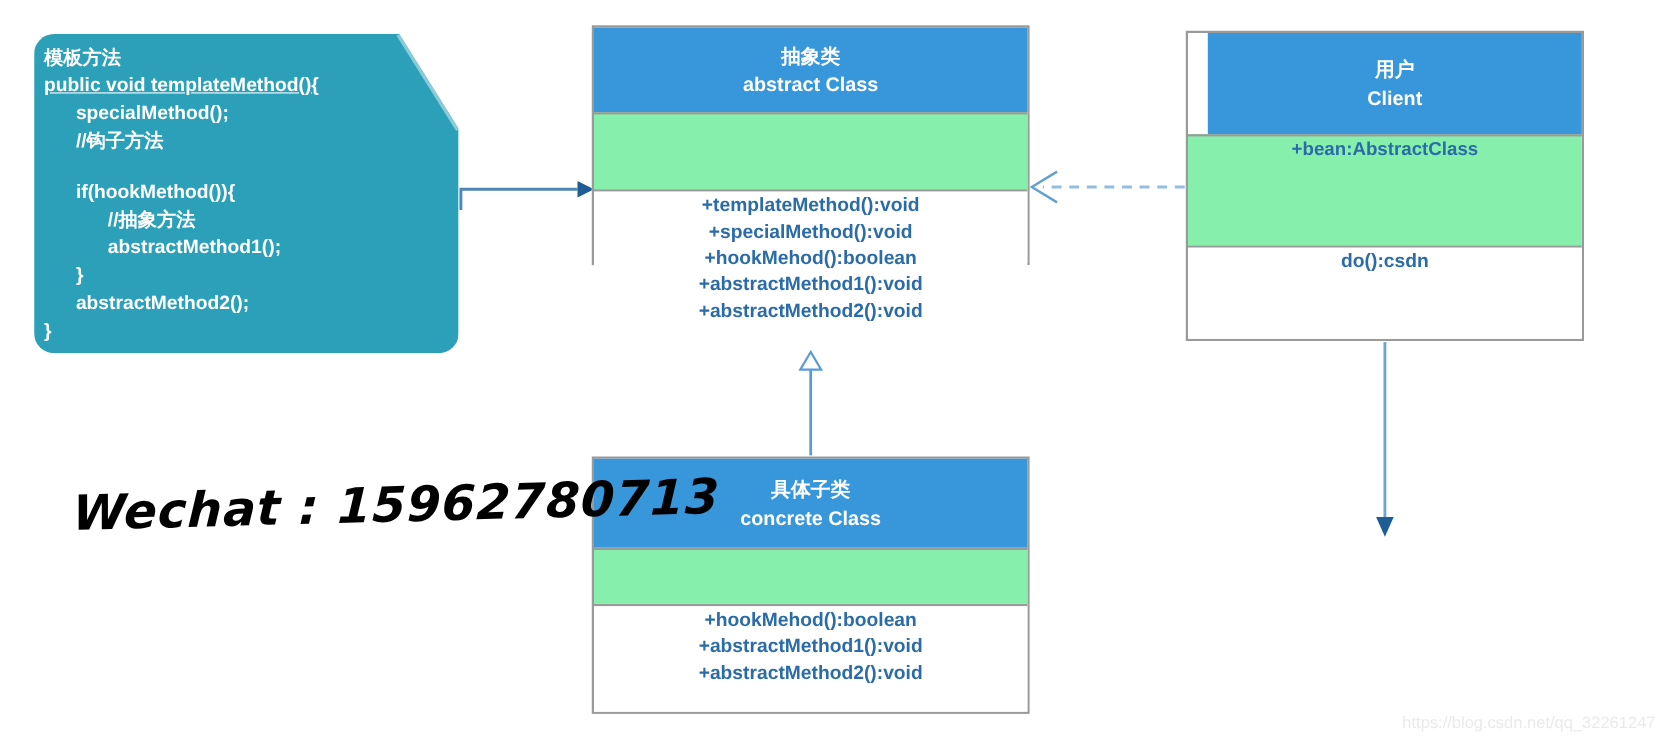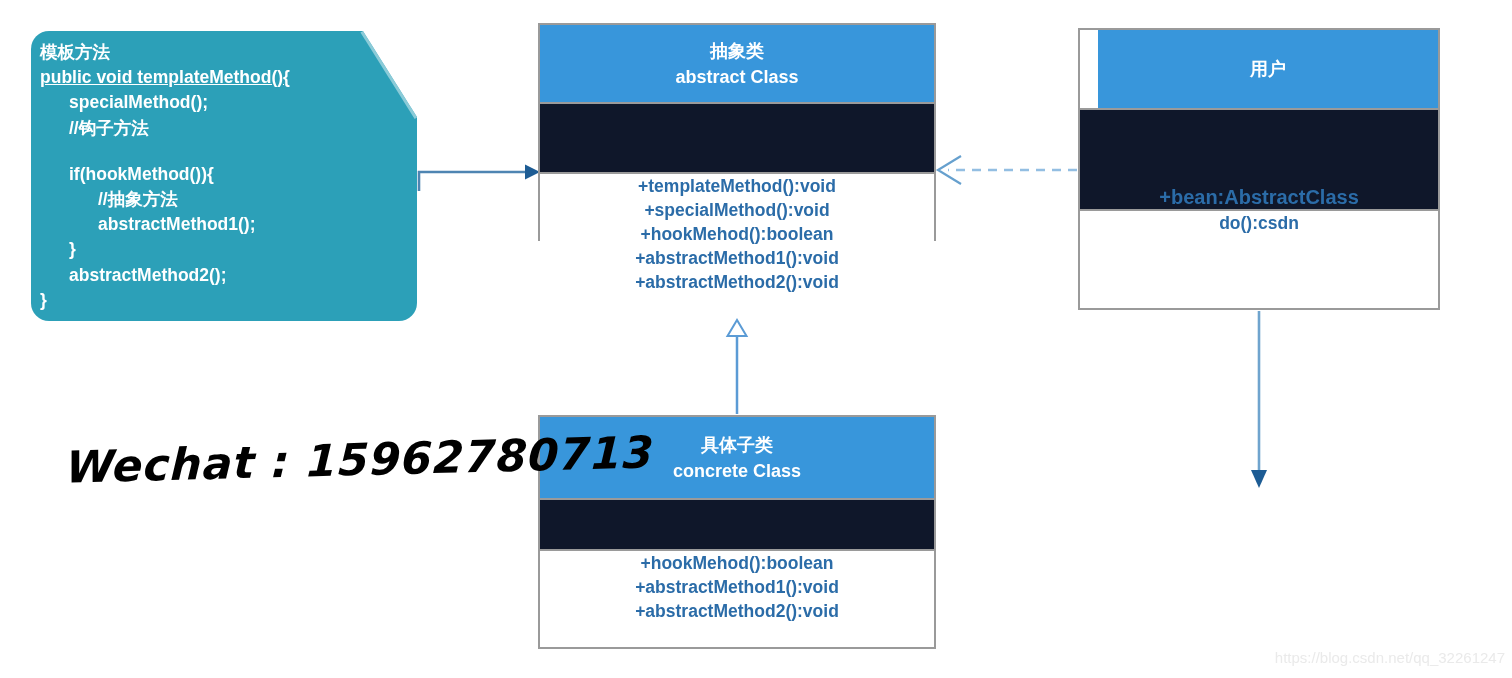--- a/index.html
+++ b/index.html
@@ -12,34 +12,34 @@
   
   .uml-class{
     position:absolute;box-sizing:border-box;background:#fff;
     border:2px solid #9a9a9a;display:flex;flex-direction:column;
   }
   .uml-head{
     background:#3896DB;color:#ffffff;font-weight:700;font-size:18px;line-height:26px;
     text-align:center;display:flex;flex-direction:column;justify-content:center;flex:0 0 auto;
   }
   .uml-attrs{
-    background:#0f172a;border-top:2px solid #9a9a9a;box-sizing:border-box;
-    display:flex;flex-direction:column;justify-content:flex-end;align-items:center;
-    color:#2B6CA8;font-weight:700;font-size:20px;line-height:24px;flex:0 0 auto;
+    background:#86efac;border-top:2px solid #9a9a9a;box-sizing:border-box;
+    display:flex;flex-direction:column;justify-content:flex-start;align-items:center;
+    color:#2B6CA8;font-weight:700;font-size:17px;line-height:24px;flex:0 0 auto;
   }
   .uml-methods{
     background:#ffffff;border-top:2px solid #9a9a9a;box-sizing:border-box;
     display:flex;flex-direction:column;justify-content:flex-start;align-items:center;
     color:#2B6CA8;font-weight:700;font-size:17.5px;line-height:24px;flex:1 1 auto;
   }
   #abstract-class{left:538px;top:23px;width:398px;height:218px;}
   #abstract-class .uml-head{height:77px;}
   #abstract-class .uml-attrs{height:70px;}
   #client-class{left:1078px;top:28px;width:362px;height:282px;}
-  #client-class .uml-head{height:78px;margin-left:18px;}
+  #client-class .uml-head{height:92px;margin-left:18px;}
   #client-class .uml-attrs{height:101px;}
   #concrete-class{left:538px;top:415px;width:398px;height:234px;}
   #concrete-class .uml-head{height:81px;}
   #concrete-class .uml-attrs{height:51px;}
 
   
   .note{
     position:absolute;box-sizing:border-box;background:#2CA0B8;color:#fff;
     font-weight:700;font-size:17.5px;
   }
@@ -130,20 +130,21 @@
         <div>+specialMethod():void</div>
         <div>+hookMehod():boolean</div>
         <div>+abstractMethod1():void</div>
         <div>+abstractMethod2():void</div>
       </div>
   </div>
 
   <div class="uml-class" id="client-class">
     <div class="uml-head">
       <span>用户</span>
+      <span>Client</span>
     </div>
     <div class="uml-attrs">
         <div>+bean:AbstractClass</div>
       </div>
     <div class="uml-methods">
         <div>do():csdn</div>
       </div>
   </div>
 
   <div class="uml-class" id="concrete-class">

